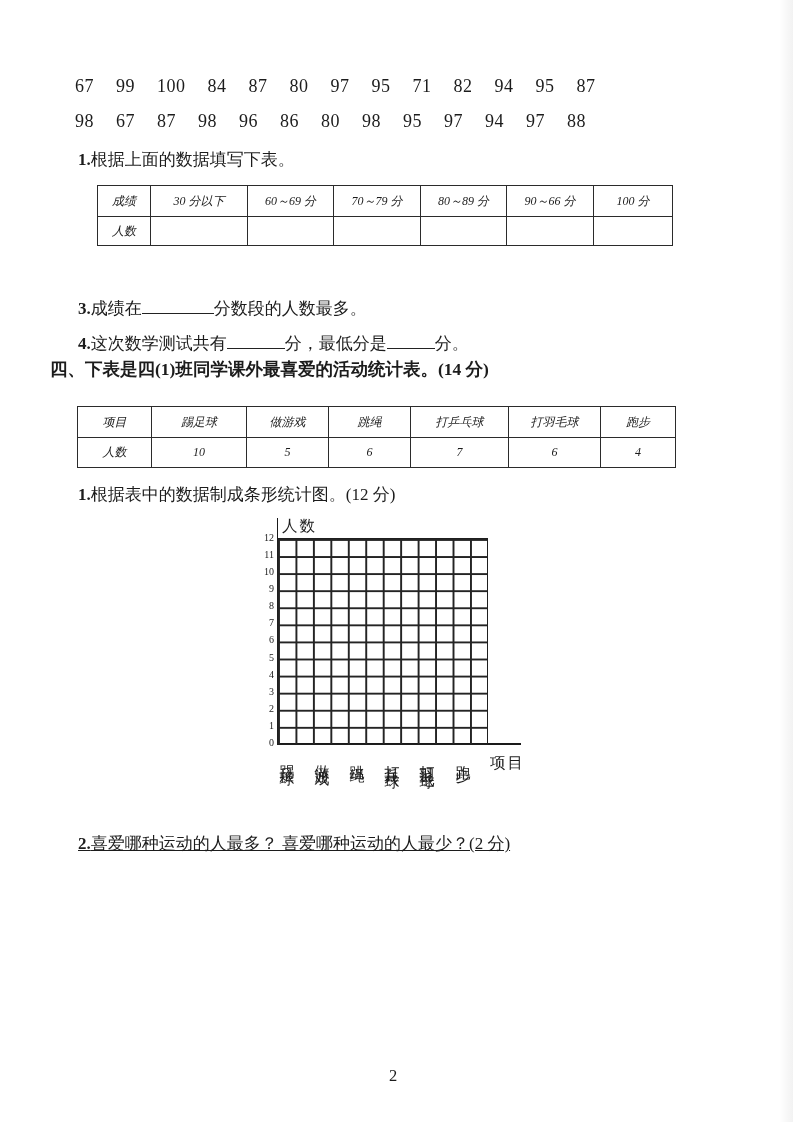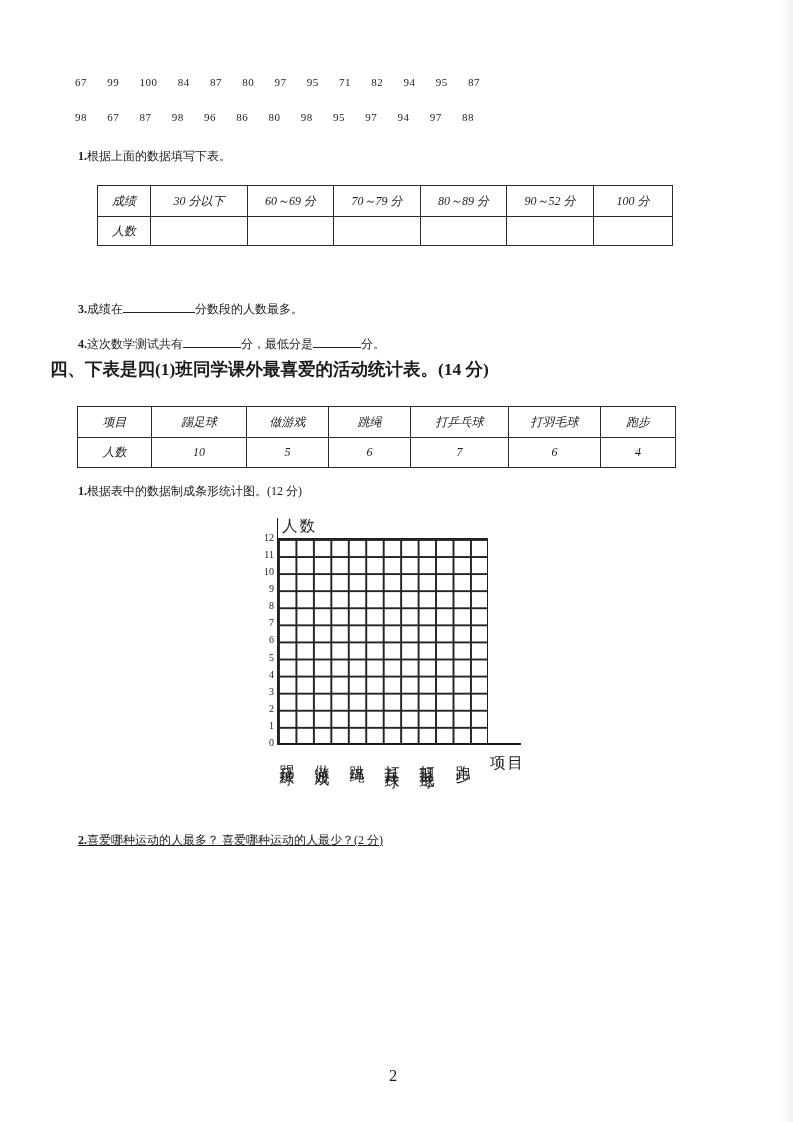--- a/index.html
+++ b/index.html
@@ -9,24 +9,24 @@
     margin:0 auto;
     background:#ffffff;
     font-family:"Liberation Serif","DejaVu Serif",serif;
     color:#1c1c1c;
     overflow:hidden;
   }
   .scan-edge{position:absolute;right:0;top:0;width:14px;height:1122px;background:linear-gradient(to right,rgba(0,0,0,0),rgba(0,0,0,0.05));}
   .abs{position:absolute;}
   .scores-row{
     left:75px;width:520px;
-    font-size:11px;letter-spacing:0.5px;word-spacing:17px;
+    font-size:18px;letter-spacing:0.5px;word-spacing:17px;
     white-space:nowrap;
   }
-  .qline{left:78px;font-size:12px;white-space:nowrap;}
+  .qline{left:78px;font-size:17px;white-space:nowrap;}
   .qnum{font-weight:bold;font-family:"Liberation Serif","DejaVu Serif",serif;}
   .blank{display:inline-block;border-bottom:1.6px solid #222;height:15px;vertical-align:baseline;}
   .sec-title{left:50px;font-size:17.5px;font-weight:bold;white-space:nowrap;}
   table.sheet{border-collapse:collapse;table-layout:fixed;}
   table.sheet td{
     border:1.8px solid #2b2b2b;
     text-align:center;vertical-align:middle;
     font-size:12px;padding:0;
     overflow:hidden;white-space:nowrap;font-style:italic;
   }
@@ -76,21 +76,21 @@
         <col style="width:87px">
         <col style="width:79px">
     </colgroup>
     <tbody>
         <tr style="height:31px;">
       <td>成绩</td>
       <td>30 分以下</td>
       <td>60～69 分</td>
       <td>70～79 分</td>
       <td>80～89 分</td>
-      <td>90～52 分</td>
+      <td>90～66 分</td>
       <td>100 分</td>
     </tr>
     <tr style="height:29px;">
       <td>人数</td>
       <td></td>
       <td></td>
       <td></td>
       <td></td>
       <td></td>
       <td></td>

